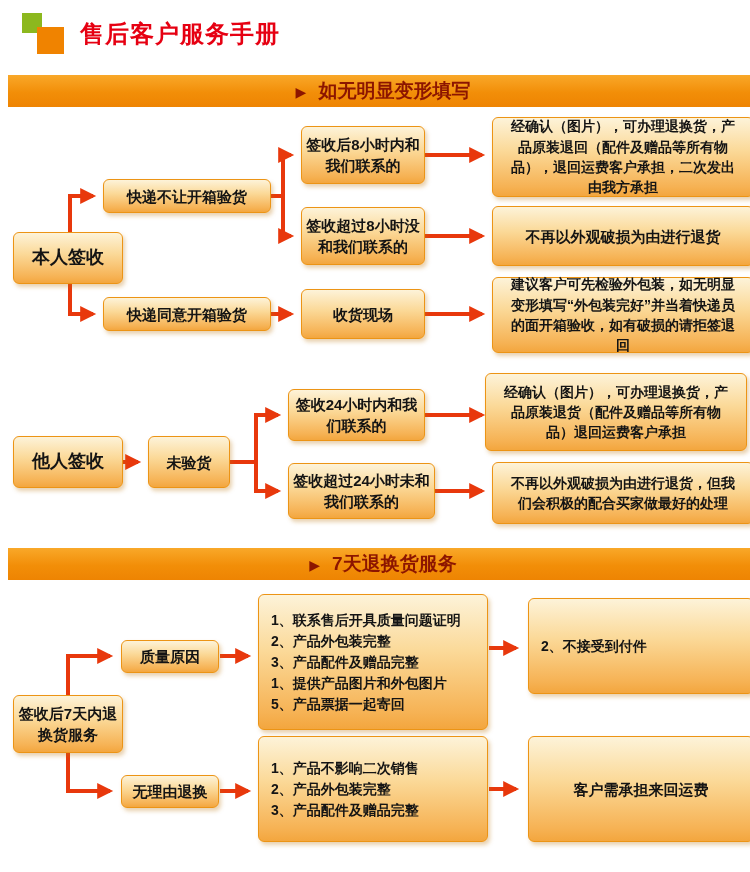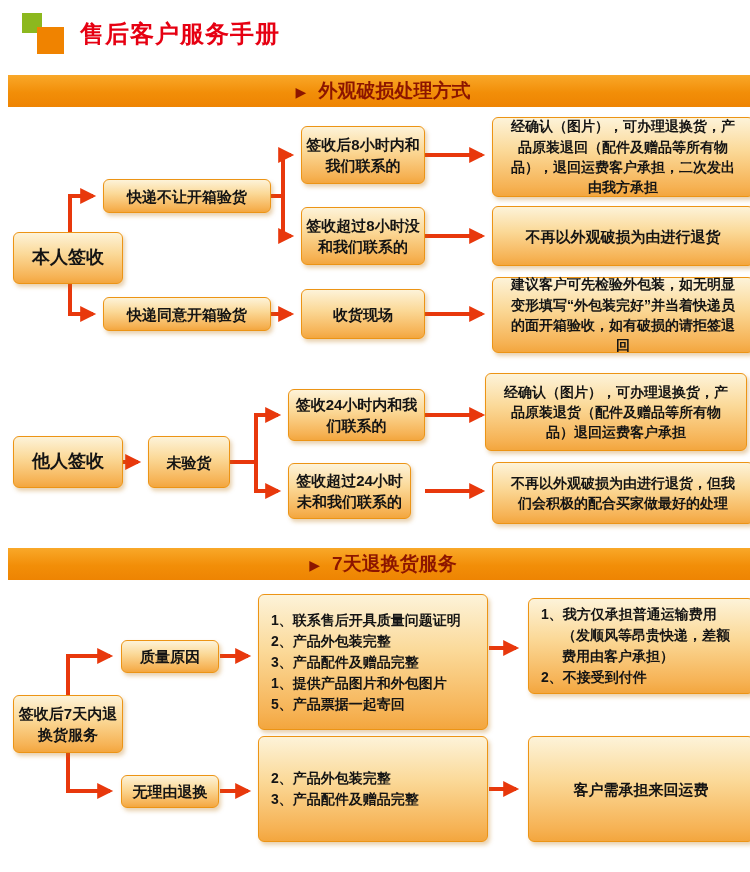--- a/index.html
+++ b/index.html
@@ -41,21 +41,21 @@
   <div id="header">
     <div id="logo">
       <div class="sq1"></div>
       <div class="sq2"></div>
     </div>
     <div id="title">售后客户服务手册</div>
   </div>
 
   <div class="banner" style="top:75px">
     <span class="tri">▶</span>
-    <span>外观破损处理方式</span>
+    <span>如无明显变形填写</span>
   </div>
   <div class="banner" style="top:548px">
     <span class="tri">▶</span>
     <span>7天退换货服务</span>
   </div>
 
   <svg class="conn" width="750" height="872" viewBox="0 0 750 872">
     <defs>
       <marker id="ah" markerWidth="4.5" markerHeight="4" refX="3.2" refY="2" orient="auto" markerUnits="strokeWidth">
         <path d="M0,0 L4,2 L0,4 Z" fill="#e8380c"></path>
@@ -90,41 +90,41 @@
   <div class="box" style="left:293px;top:126px;width:124px;height:58px">签收后8小时内和我们联系的</div>
   <div class="box" style="left:293px;top:207px;width:124px;height:58px">签收超过8小时没和我们联系的</div>
   <div class="box" style="left:293px;top:289px;width:124px;height:50px">收货现场</div>
   <div class="box left" style="left:484px;top:117px;width:262px;height:80px">经确认（图片），可办理退换货，产品原装退回（配件及赠品等所有物品），退回运费客户承担，二次发出由我方承担</div>
   <div class="box" style="left:484px;top:206px;width:262px;height:60px">不再以外观破损为由进行退货</div>
   <div class="box left" style="left:484px;top:277px;width:262px;height:76px">建议客户可先检验外包装，如无明显变形填写“外包装完好”并当着快递员的面开箱验收，如有破损的请拒签退回</div>
 
   <div class="box big" style="left:5px;top:436px;width:110px;height:52px">他人签收</div>
   <div class="box" style="left:140px;top:436px;width:82px;height:52px">未验货</div>
   <div class="box" style="left:280px;top:389px;width:137px;height:52px">签收24小时内和我们联系的</div>
-  <div class="box" style="left:280px;top:463px;width:123px;height:56px">签收超过24小时未和我们联系的</div>
+  <div class="box" style="left:280px;top:463px;width:147px;height:56px">签收超过24小时未和我们联系的</div>
   <div class="box left" style="left:477px;top:373px;width:262px;height:78px">经确认（图片），可办理退换货，产品原装退货（配件及赠品等所有物品）退回运费客户承担</div>
   <div class="box left" style="left:484px;top:462px;width:262px;height:62px">不再以外观破损为由进行退货，但我们会积极的配合买家做最好的处理</div>
 
   <div class="box" style="left:5px;top:695px;width:110px;height:58px">签收后7天内退换货服务</div>
   <div class="box" style="left:113px;top:640px;width:98px;height:33px">质量原因</div>
   <div class="box" style="left:113px;top:775px;width:98px;height:33px">无理由退换</div>
 
   <div class="box list" style="left:250px;top:594px;width:230px;height:136px">
     <div>1、联系售后开具质量问题证明</div>
     <div>2、产品外包装完整</div>
     <div>3、产品配件及赠品完整</div>
     <div>1、提供产品图片和外包图片</div>
     <div>5、产品票据一起寄回</div>
   </div>
 
   <div class="box list" style="left:520px;top:598px;width:226px;height:96px">
-    <div>1、我方仅承担普通运输费用（发顺风等昂贵快递，差额费用由客户承担）</div>
     <div>2、不接受到付件</div>
   </div>
 
   <div class="box list" style="left:250px;top:736px;width:230px;height:106px">
+    <div>1、产品不影响二次销售</div>
     <div>2、产品外包装完整</div>
     <div>3、产品配件及赠品完整</div>
   </div>
 
   <div class="box" style="left:520px;top:736px;width:226px;height:106px">客户需承担来回运费</div>
 
 </div>
 
 </body></html>

